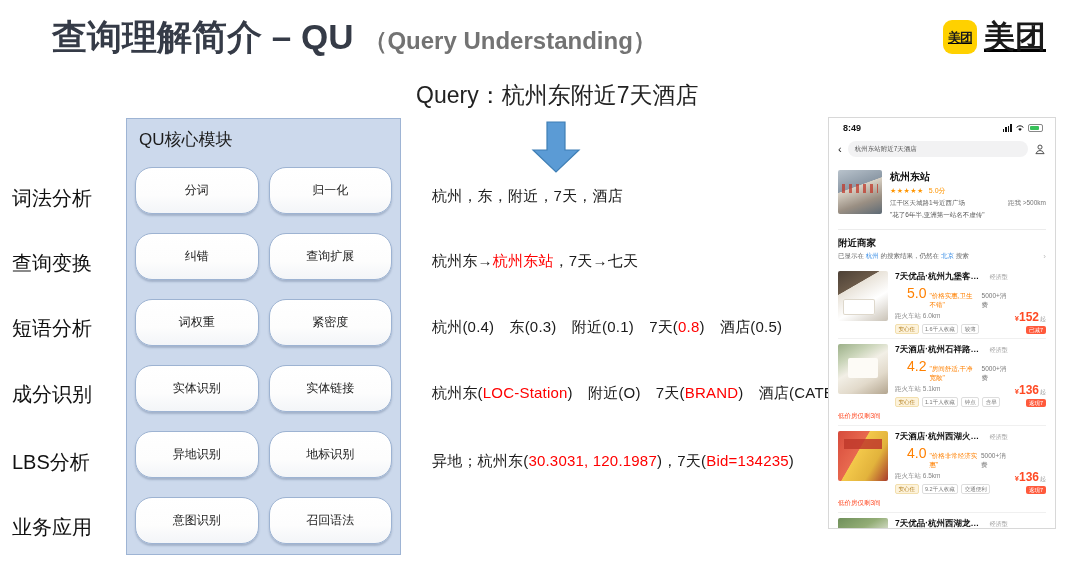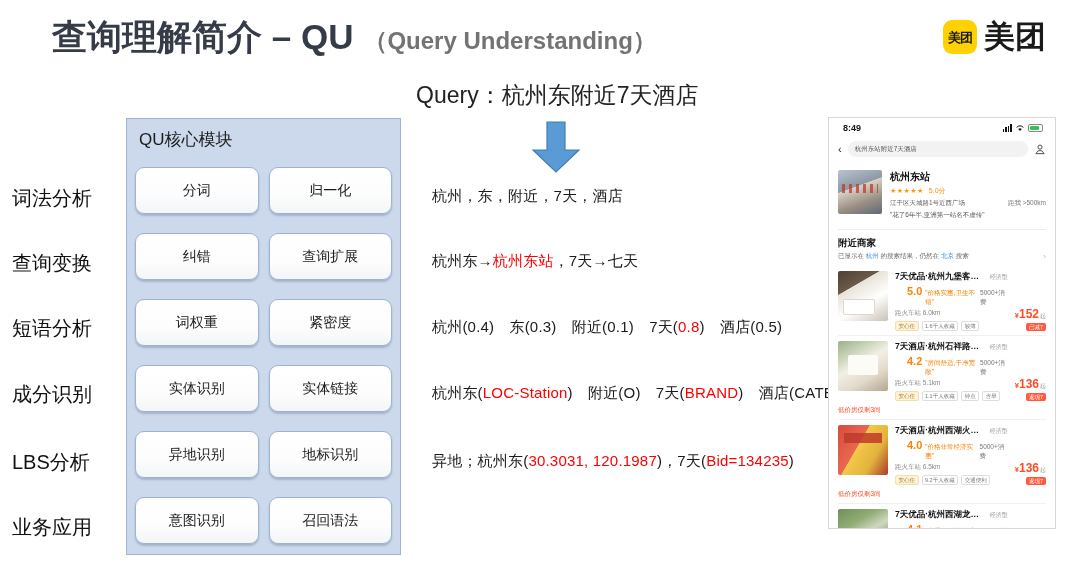--- a/index.html
+++ b/index.html
@@ -16,21 +16,21 @@
   .title-main {
     font-size: 35px; font-weight: bold; color: #353b47;
     letter-spacing: 0px; white-space: nowrap; text-align: center;
   }
   .title-sub {
     font-size: 24px; font-weight: bold; color: #737373;
     margin-left: 10px; white-space: nowrap;
   }
 
   
-  .brand { position: absolute; right: 34px; top: 16px; display: flex; align-items: center; gap: 7px; }
+  .brand { position: absolute; right: 34px; top: 16px; display: flex; align-items: center; gap: 7px; text-decoration: underline; }
   .brand-mark {
     width: 34px; height: 34px; border-radius: 9px; background: #ffd100;
     display: flex; align-items: center; justify-content: center;
   }
   .brand-mark-inner {
     font-size: 13px; font-weight: bold; color: #1a1a1a; line-height: 1;
     letter-spacing: -1px;
   }
   .brand-text { font-size: 31px; font-weight: bold; color: #1a1a1a; letter-spacing: 0px; }
 
@@ -64,23 +64,23 @@
   .qu-grid {
     position: absolute; left: 8px; top: 48px; right: 8px; bottom: 10px;
     display: grid;
     grid-template-columns: 1fr 1fr;
     grid-auto-rows: 1fr;
     gap: 19px 10px;
   }
   .qu-box {
     background: linear-gradient(#ffffff, #fdfdfd 60%, #f3f5f8);
     border: 1px solid #9db3d2;
-    border-radius: 9px;
+    border-radius: 17px;
     display: flex; align-items: center; justify-content: center;
-    font-size: 14px; color: #1b1b1b;
+    font-size: 12px; color: #1b1b1b;
     box-shadow: 0 2px 2px rgba(90,110,140,0.35);
     white-space: nowrap;
   }
 
   
   .anno {
     position: absolute; left: 432px;
     font-size: 15px; color: #1b1b1b; white-space: nowrap;
     letter-spacing: 0.2px;
   }
@@ -166,21 +166,21 @@
   .t4::after{content:"";position:absolute;left:8px;bottom:4px;width:34px;height:18px;background:#9aa88c;opacity:.8;border-radius:2px;}
 
   .hotel-body { flex: 1; min-width: 0; }
   .hotel-title-row { display: flex; align-items: baseline; gap: 3px; }
   .hotel-name {
     font-size: 8.5px; font-weight: bold; color: #111;
     overflow: hidden; text-overflow: ellipsis; white-space: nowrap; max-width: 125px;
   }
   .hotel-type { font-size: 6px; color: #999; flex: none; }
   .hotel-rate-row { display: flex; align-items: baseline; gap: 3px; margin-top: 2px; }
-  .hotel-score { font-size: 11px; font-weight: bold; color: #ff8000; padding-left: 12px; }
+  .hotel-score { font-size: 14px; font-weight: normal; color: #ff8000; padding-left: 12px; }
   .hotel-review { font-size: 6.5px; color: #ff8000; }
   .hotel-spend { font-size: 6.5px; color: #777; }
   .hotel-dist { font-size: 6.5px; color: #888; margin-top: 2px; }
   .tag-row { display: flex; align-items: center; gap: 3px; margin-top: 3px; flex-wrap: nowrap; }
   .tag {
     font-size: 5.5px; color: #777; border: 1px solid #ddd; border-radius: 2px;
     padding: 0.5px 2.5px; white-space: nowrap;
   }
   .tag-safe {
     font-size: 5.5px; color: #b07a15; background: #fdf3dc; border: 1px solid #f2dfae;

